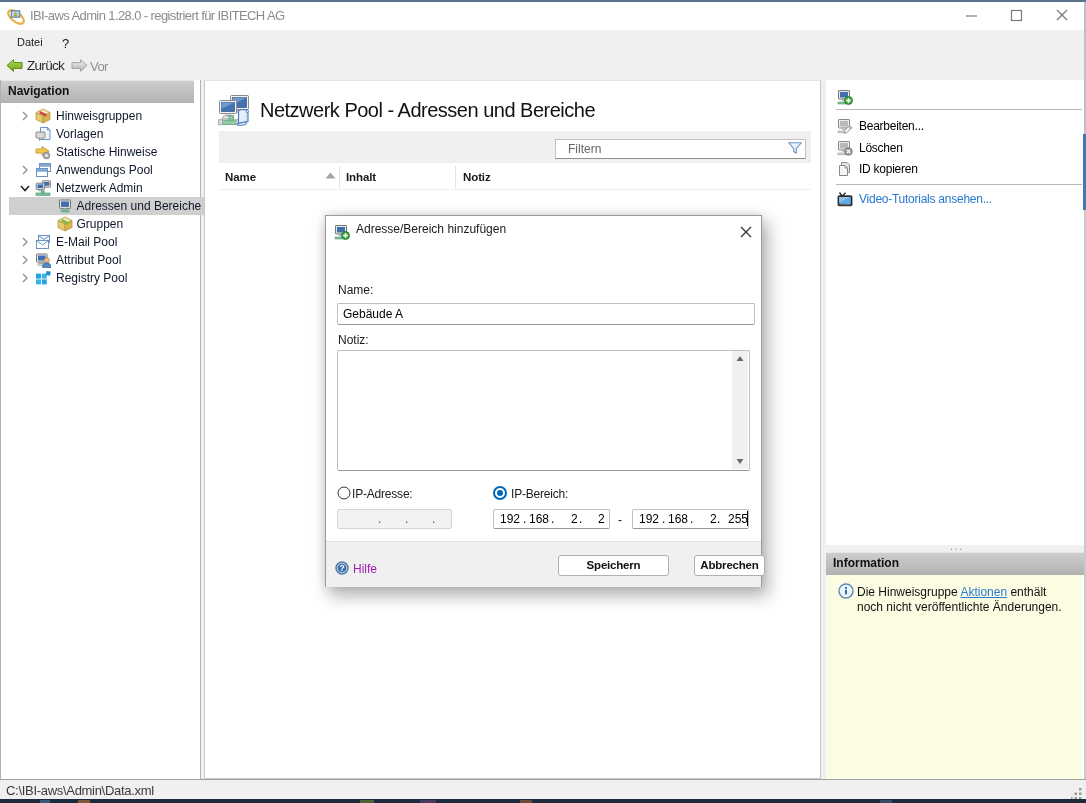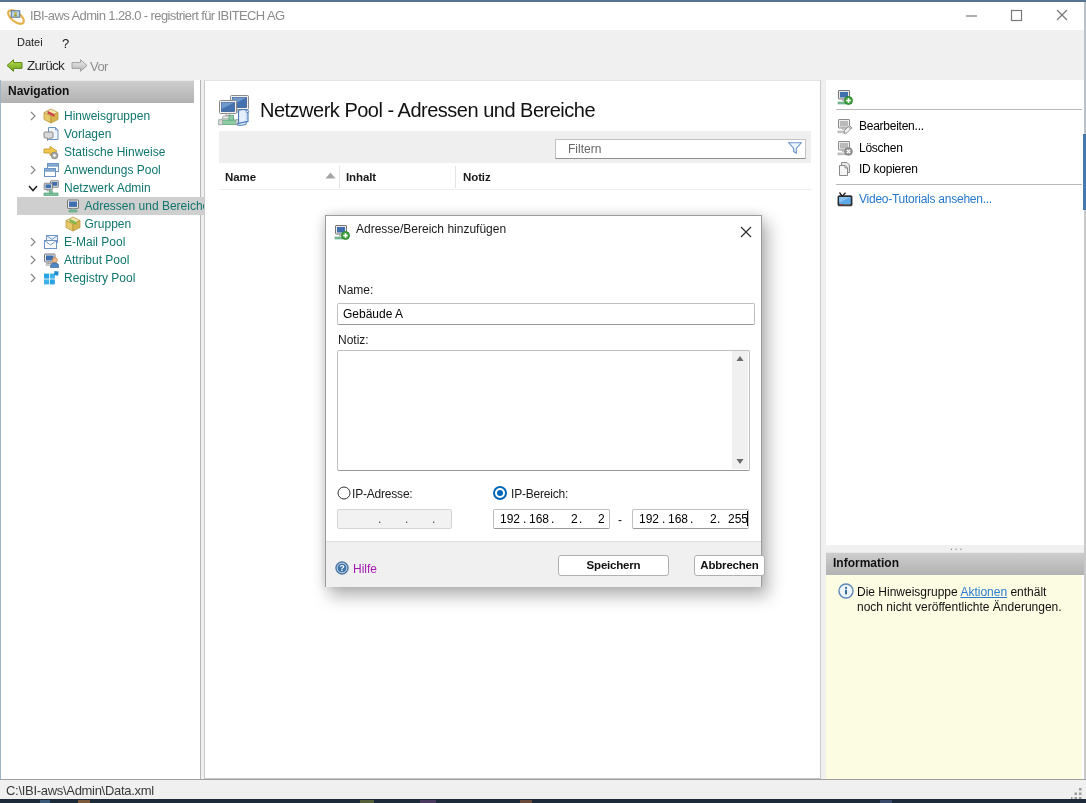--- a/index.html
+++ b/index.html
@@ -13,21 +13,21 @@
   #menubar{left:0;top:30px;width:1086px;height:25px;background:#f0f0f0;}
   #toolbar{left:0;top:55px;width:1086px;height:25px;background:#f0f0f0;}
   
   #navpanel{left:1px;top:80px;width:199px;height:699px;background:#fff;border-right:1px solid #b5b5b5;}
   .phead{height:22px;background:linear-gradient(#cdcdcd,#b2b2b2);border-top:1px solid #e8e8e8;font-size:12px;font-weight:bold;color:#111;line-height:21px;padding-left:7px;}
   #mainpanel{left:204px;top:80px;width:615px;height:697px;background:#fff;border:1px solid #c8c8c8;border-top:1px solid #e3e3e3;}
   #rightpanel{left:826px;top:80px;width:260px;height:699px;background:#fff;}
   #statusbar{left:0;top:779px;width:1086px;height:20px;background:#f0f0f0;border-top:1px solid #9f9f9f;}
   #taskbar{left:0;top:799px;width:1086px;height:4px;background:#1d2a3a;}
   
-  .trow{position:absolute;left:16px;width:197px;height:18px;font-size:12px;color:#0f766e;line-height:18px;text-decoration:underline;}
+  .trow{position:absolute;left:8px;width:197px;height:18px;font-size:12px;color:#0f172a;line-height:18px;text-decoration:underline;}
   .trow .lbl{position:absolute;top:0;}
   .sel{background:#cfcfcf;}
   .chev{position:absolute;width:16px;height:16px;top:1px;}
   .ticon{position:absolute;width:16px;height:16px;top:1px;}
   
   #mh-title{left:260px;top:99px;font-size:20px;color:#111;letter-spacing:-0.5px;}
   #filterband{left:219px;top:131px;width:592px;height:32px;background:#efefef;}
   #filterbox{left:555px;top:139px;width:249px;height:18px;background:#fff;border:1px solid #c2c2c2;border-bottom:1px solid #8f8f8f;}
   #filtertext{left:568px;top:142px;font-size:12px;color:#666;}
   .thcell{position:absolute;top:171px;font-size:11.5px;font-weight:bold;color:#1a1a1a;letter-spacing:-0.1px;}

